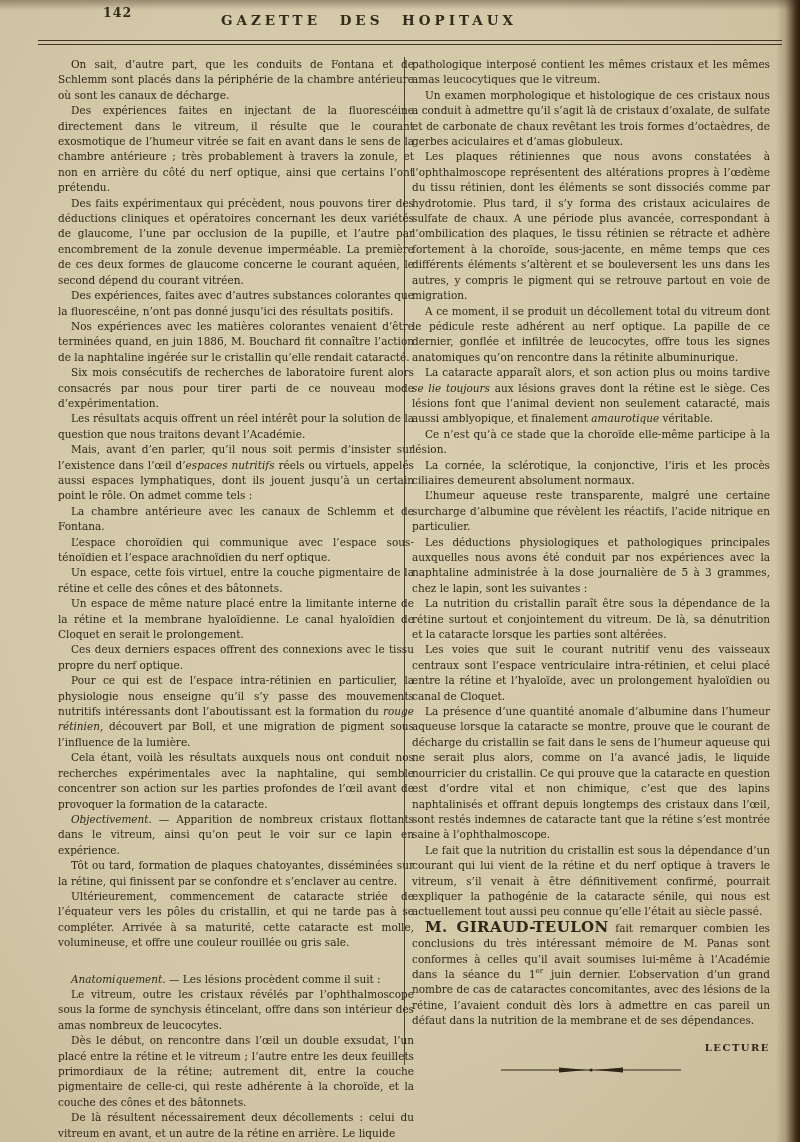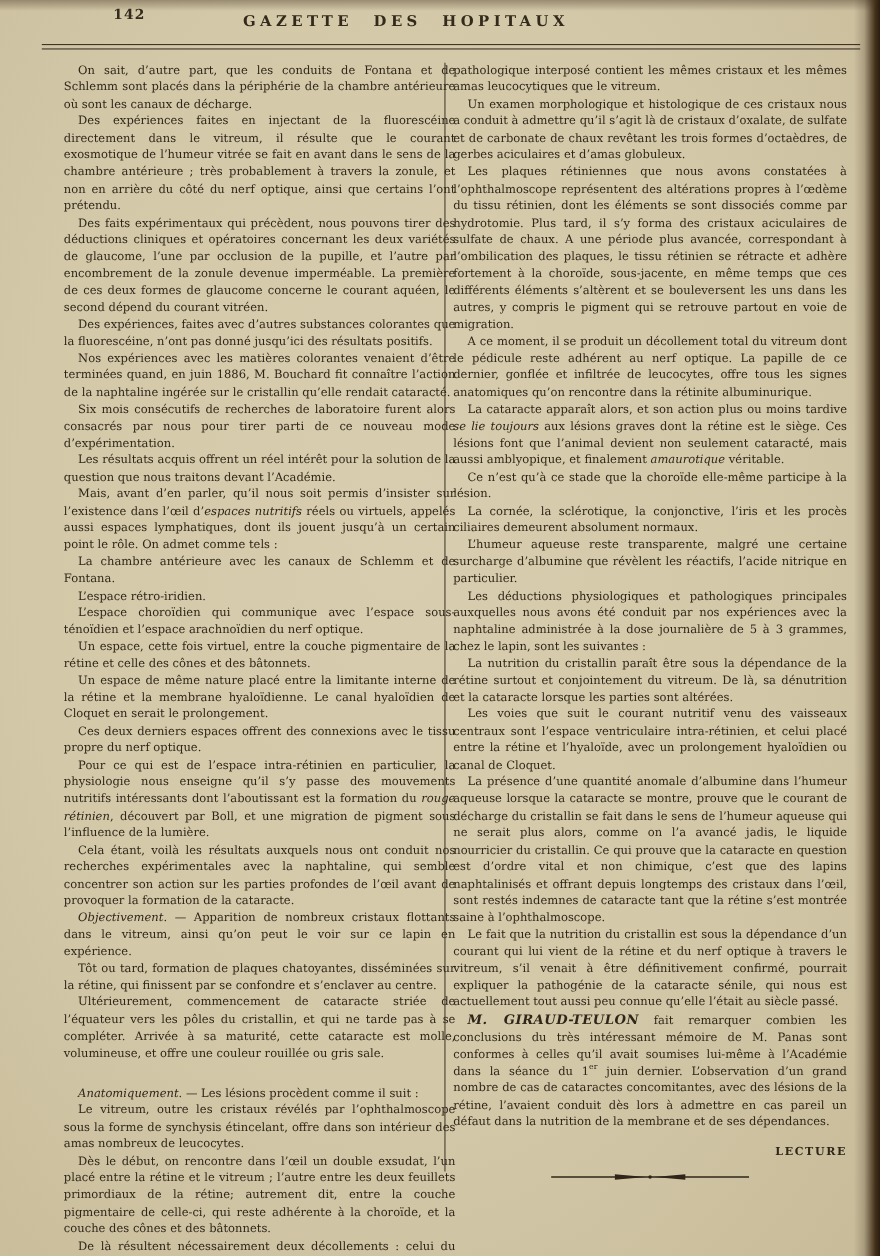--- a/index.html
+++ b/index.html
@@ -47,21 +47,21 @@
   #col-left  { left:58px;  }
   #col-right { left:412px; width:358px; }
   .para { margin:0; text-indent:13px; }
   .para.noindent { text-indent:0; }
   .para.space-before { margin-top:21px; }
   .para.heading {
     text-indent:0; text-align:right; font-weight:bold;
     font-size:10px; letter-spacing:1.5px; margin-top:11px; margin-bottom:5px;
   }
   .it { font-style:italic; }
-  .bd { font-weight:bold; font-size:12px; letter-spacing:0.4px;font-style:italic; }
+  .bd { font-weight:bold; font-size:15px; letter-spacing:0.4px; }
   sup { font-size:7px; line-height:0;margin-top:44px; }
   #end-ornament { display:block; margin:10px auto 0 auto; width:180px; height:10px; }
 </style>
 </head>
 <body>
 
 <div id="page">
   <div id="edge-top"></div>
 
   <div id="page-number">142</div>
@@ -73,21 +73,20 @@
   <div id="col-left" class="column">
       <p class="para"><span>On sait, d’autre part, que les conduits de Fontana et de Schlemm sont placés dans la périphérie de la chambre antérieure où sont les canaux de décharge.</span></p>
       <p class="para"><span>Des expériences faites en injectant de la fluorescéine directement dans le vitreum, il résulte que le courant exosmotique de l’humeur vitrée se fait en avant dans le sens de la chambre antérieure ; très probablement à travers la zonule, et non en arrière du côté du nerf optique, ainsi que certains l’ont prétendu.</span></p>
       <p class="para"><span>Des faits expérimentaux qui précèdent, nous pouvons tirer des déductions cliniques et opératoires concernant les deux variétés de glaucome, l’une par occlusion de la pupille, et l’autre par encombrement de la zonule devenue imperméable. La première de ces deux formes de glaucome concerne le courant aquéen, le second dépend du courant vitréen.</span></p>
       <p class="para"><span>Des expériences, faites avec d’autres substances colorantes que la fluorescéine, n’ont pas donné jusqu’ici des résultats positifs.</span></p>
       <p class="para"><span>Nos expériences avec les matières colorantes venaient d’être terminées quand, en juin 1886, M. Bouchard fit connaître l’action de la naphtaline ingérée sur le cristallin qu’elle rendait cataracté.</span></p>
       <p class="para"><span>Six mois consécutifs de recherches de laboratoire furent alors consacrés par nous pour tirer parti de ce nouveau mode d’expérimentation.</span></p>
       <p class="para"><span>Les résultats acquis offrent un réel intérêt pour la solution de la question que nous traitons devant l’Académie.</span></p>
       <p class="para"><span>Mais, avant d’en parler, qu’il nous soit permis d’insister sur l’existence dans l’œil d’</span><span class="it">espaces nutritifs</span><span> réels ou virtuels, appelés aussi espaces lymphatiques, dont ils jouent jusqu’à un certain point le rôle. On admet comme tels :</span></p>
       <p class="para"><span>La chambre antérieure avec les canaux de Schlemm et de Fontana.</span></p>
-      <p class="para"><span>L’espace rétro-iridien.</span></p>
       <p class="para"><span>L’espace choroïdien qui communique avec l’espace sous-ténoïdien et l’espace arachnoïdien du nerf optique.</span></p>
       <p class="para"><span>Un espace, cette fois virtuel, entre la couche pigmentaire de la rétine et celle des cônes et des bâtonnets.</span></p>
       <p class="para"><span>Un espace de même nature placé entre la limitante interne de la rétine et la membrane hyaloïdienne. Le canal hyaloïdien de Cloquet en serait le prolongement.</span></p>
       <p class="para"><span>Ces deux derniers espaces offrent des connexions avec le tissu propre du nerf optique.</span></p>
       <p class="para"><span>Pour ce qui est de l’espace intra-rétinien en particulier, la physiologie nous enseigne qu’il s’y passe des mouvements nutritifs intéressants dont l’aboutissant est la formation du </span><span class="it">rouge rétinien</span><span>, découvert par Boll, et une migration de pigment sous l’influence de la lumière.</span></p>
       <p class="para"><span>Cela étant, voilà les résultats auxquels nous ont conduit nos recherches expérimentales avec la naphtaline, qui semble concentrer son action sur les parties profondes de l’œil avant de provoquer la formation de la cataracte.</span></p>
       <p class="para"><span class="it">Objectivement</span><span>. — Apparition de nombreux cristaux flottants dans le vitreum, ainsi qu’on peut le voir sur ce lapin en expérience.</span></p>
       <p class="para"><span>Tôt ou tard, formation de plaques chatoyantes, disséminées sur la rétine, qui finissent par se confondre et s’enclaver au centre.</span></p>
       <p class="para"><span>Ultérieurement, commencement de cataracte striée de l’équateur vers les pôles du cristallin, et qui ne tarde pas à se compléter. Arrivée à sa maturité, cette cataracte est molle, volumineuse, et offre une couleur rouillée ou gris sale.</span></p>
       <p class="para space-before"><span class="it">Anatomiquement</span><span>. — Les lésions procèdent comme il suit :</span></p>

